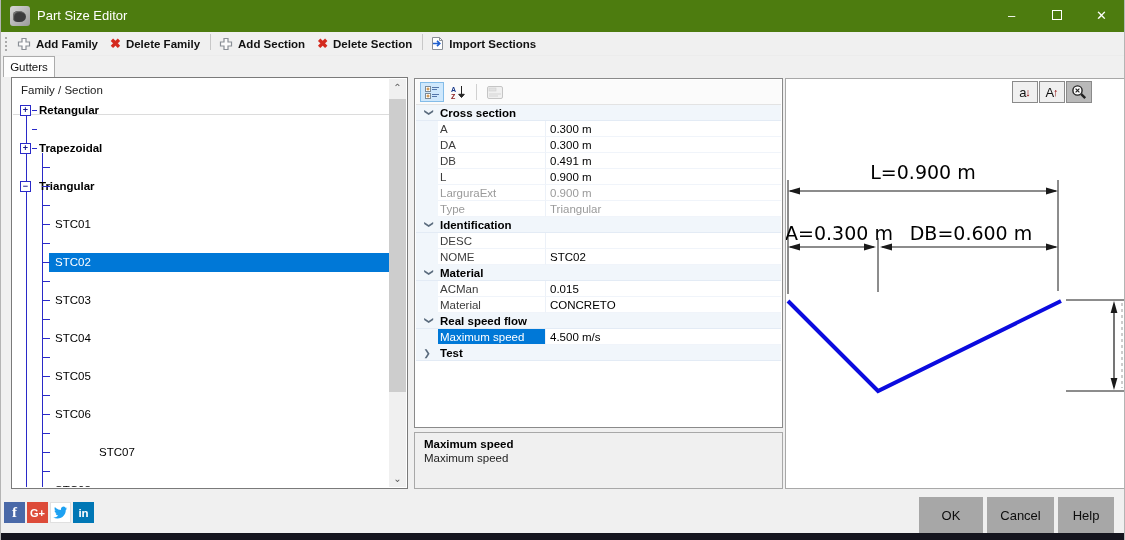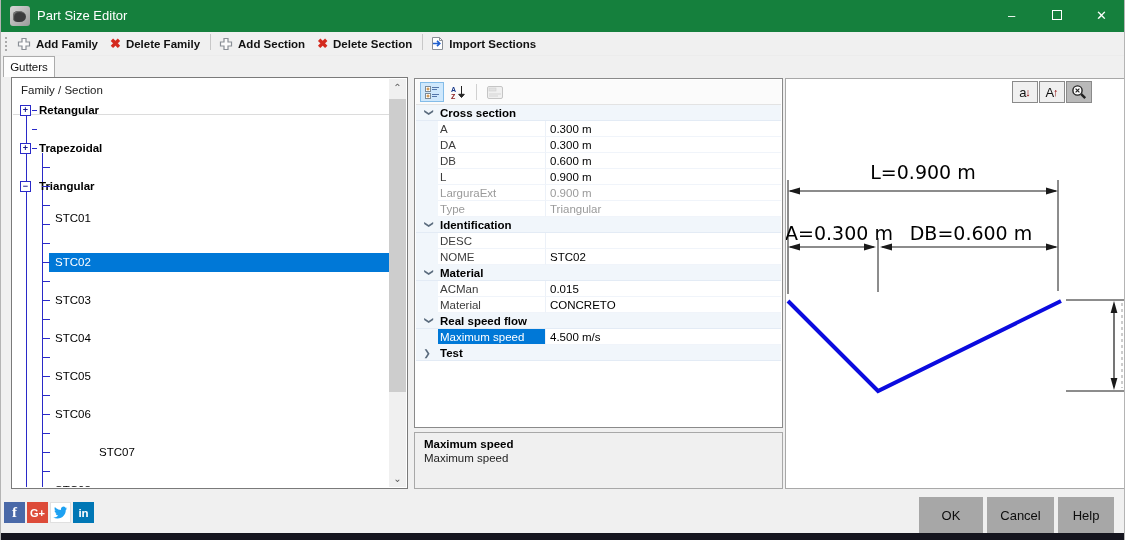--- a/index.html
+++ b/index.html
@@ -1,21 +1,21 @@
 <!DOCTYPE html>
 <html><head>
 <meta charset="utf-8">
 <style>
   * { margin:0; padding:0; box-sizing:border-box; }
   html,body { width:1125px; height:540px; font-family:"Liberation Sans", sans-serif; }
   #window { position:relative; width:1125px; height:540px; background:#f0f0f0; overflow:hidden;
             border-left:1px solid #b4b4b4; border-right:1px solid #b4b4b4; }
 
   
-  .titlebar { position:absolute; left:0; top:0; width:100%; height:38px; background:#15803d; }
+  .titlebar { position:absolute; left:0; top:0; width:100%; height:38px; background:#4d7c0f; }
   .app-icon { position:absolute; left:9px; top:6px; width:20px; height:20px; background:linear-gradient(135deg,#d8d8d8,#9a9a9a); border-radius:3px; }
   .app-icon .blob { position:absolute; left:3px; top:5px; width:13px; height:11px; background:#3b3b3d; border-radius:46% 60% 55% 40%; box-shadow:inset 1px 1px 1px #777; }
   .title-text { position:absolute; left:36px; top:0; line-height:32px; color:#ffffff; font-size:13px; }
   .win-btn { position:absolute; top:0; width:45px; height:32px; color:#fff; text-align:center; line-height:32px; font-size:13px; cursor:default; }
   .win-btn.min { right:90px; } .win-btn.max { right:45px; } .win-btn.close { right:0; }
   .max-box { display:inline-block; width:10px; height:10px; border:1px solid #fff; vertical-align:middle; margin-top:-3px; }
 
   
   .toolbar { position:absolute; left:0; top:32px; width:100%; height:24px; background:#f0f0f0; display:flex; align-items:center; border-bottom:1px solid #ececec; }
   .grip { width:4px; height:16px; margin:0 4px 0 3px; background-image:radial-gradient(circle,#aaa 1px,transparent 1.2px); background-size:4px 4px; }
@@ -156,21 +156,21 @@
         <div class="tree-row root" style="top: 19px;">
           <div class="expand-box">+</div>
           <span class="lbl">Trapezoidal</span>
         </div>
         <div class="tline" style="left: 19px; top: 28px; width: 5px; height: 1px;"></div>
         <div class="tree-row root" style="top: 38px;">
           <div class="expand-box">−</div>
           <span class="lbl">Triangular</span>
         </div>
         <div class="tline" style="left: 19px; top: 47px; width: 5px; height: 1px;"></div>
-        <div class="tree-row child" style="top: 51px; padding-left: 40px;">
+        <div class="tree-row child" style="top: 57px; padding-left: 40px;">
           <span class="lbl">STC01</span>
         </div>
         <div class="tline" style="left: 29px; top: 66px; width: 8px; height: 1px;"></div>
         <div class="tree-row child selected" style="top: 76px;">
           <div class="sel"></div>
           <span class="lbl">STC02</span>
         </div>
         <div class="tline" style="left: 29px; top: 85px; width: 8px; height: 1px;"></div>
         <div class="tree-row child" style="top: 95px;">
           <span class="lbl">STC03</span>
@@ -251,21 +251,21 @@
           <span class="value">0.300 m</span>
         </div>
         <div class="g-row item">
           <span class="gutter"></span>
           <span class="name">DA</span>
           <span class="value">0.300 m</span>
         </div>
         <div class="g-row item">
           <span class="gutter"></span>
           <span class="name">DB</span>
-          <span class="value">0.600 m</span>
+          <span class="value">0.491 m</span>
         </div>
         <div class="g-row item">
           <span class="gutter"></span>
           <span class="name">L</span>
           <span class="value">0.900 m</span>
         </div>
         <div class="g-row item readonly">
           <span class="gutter"></span>
           <span class="name">LarguraExt</span>
           <span class="value">0.900 m</span>

